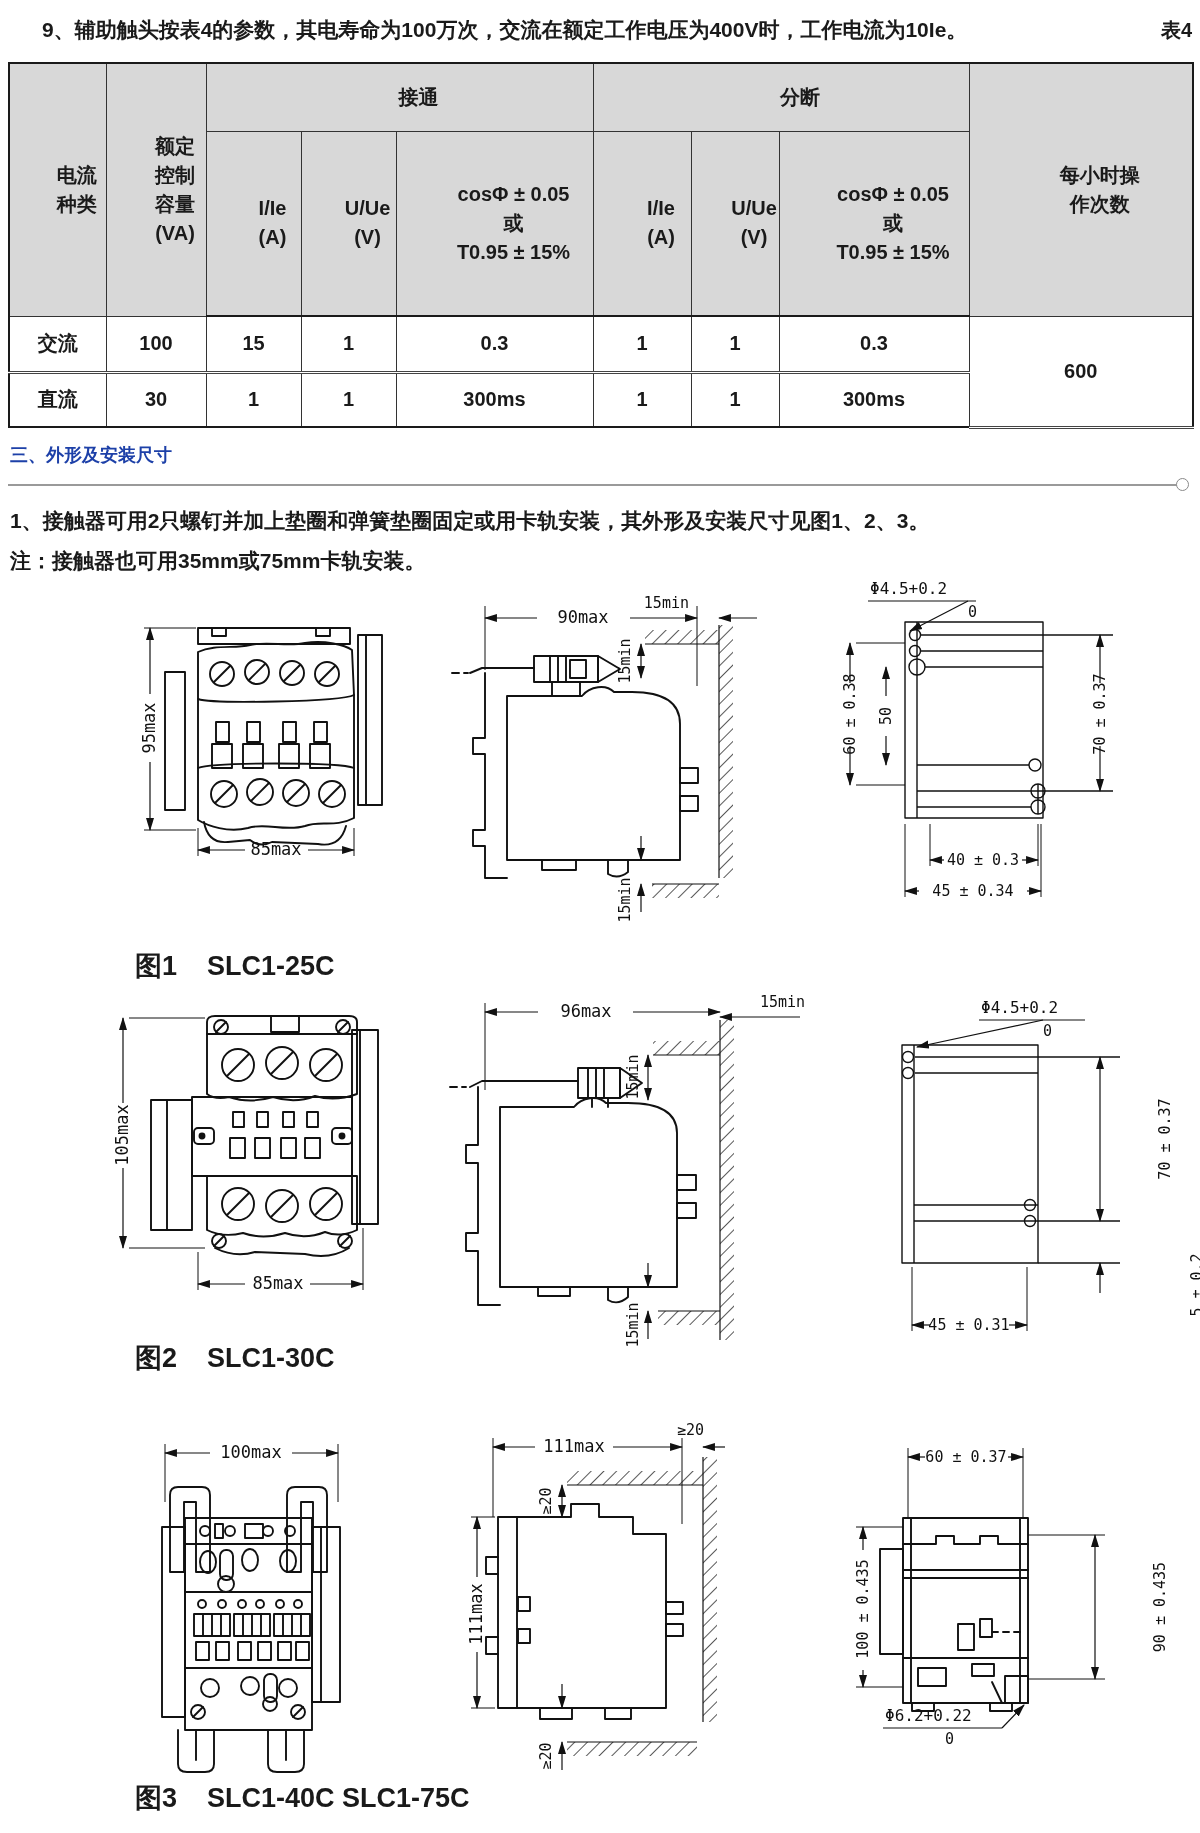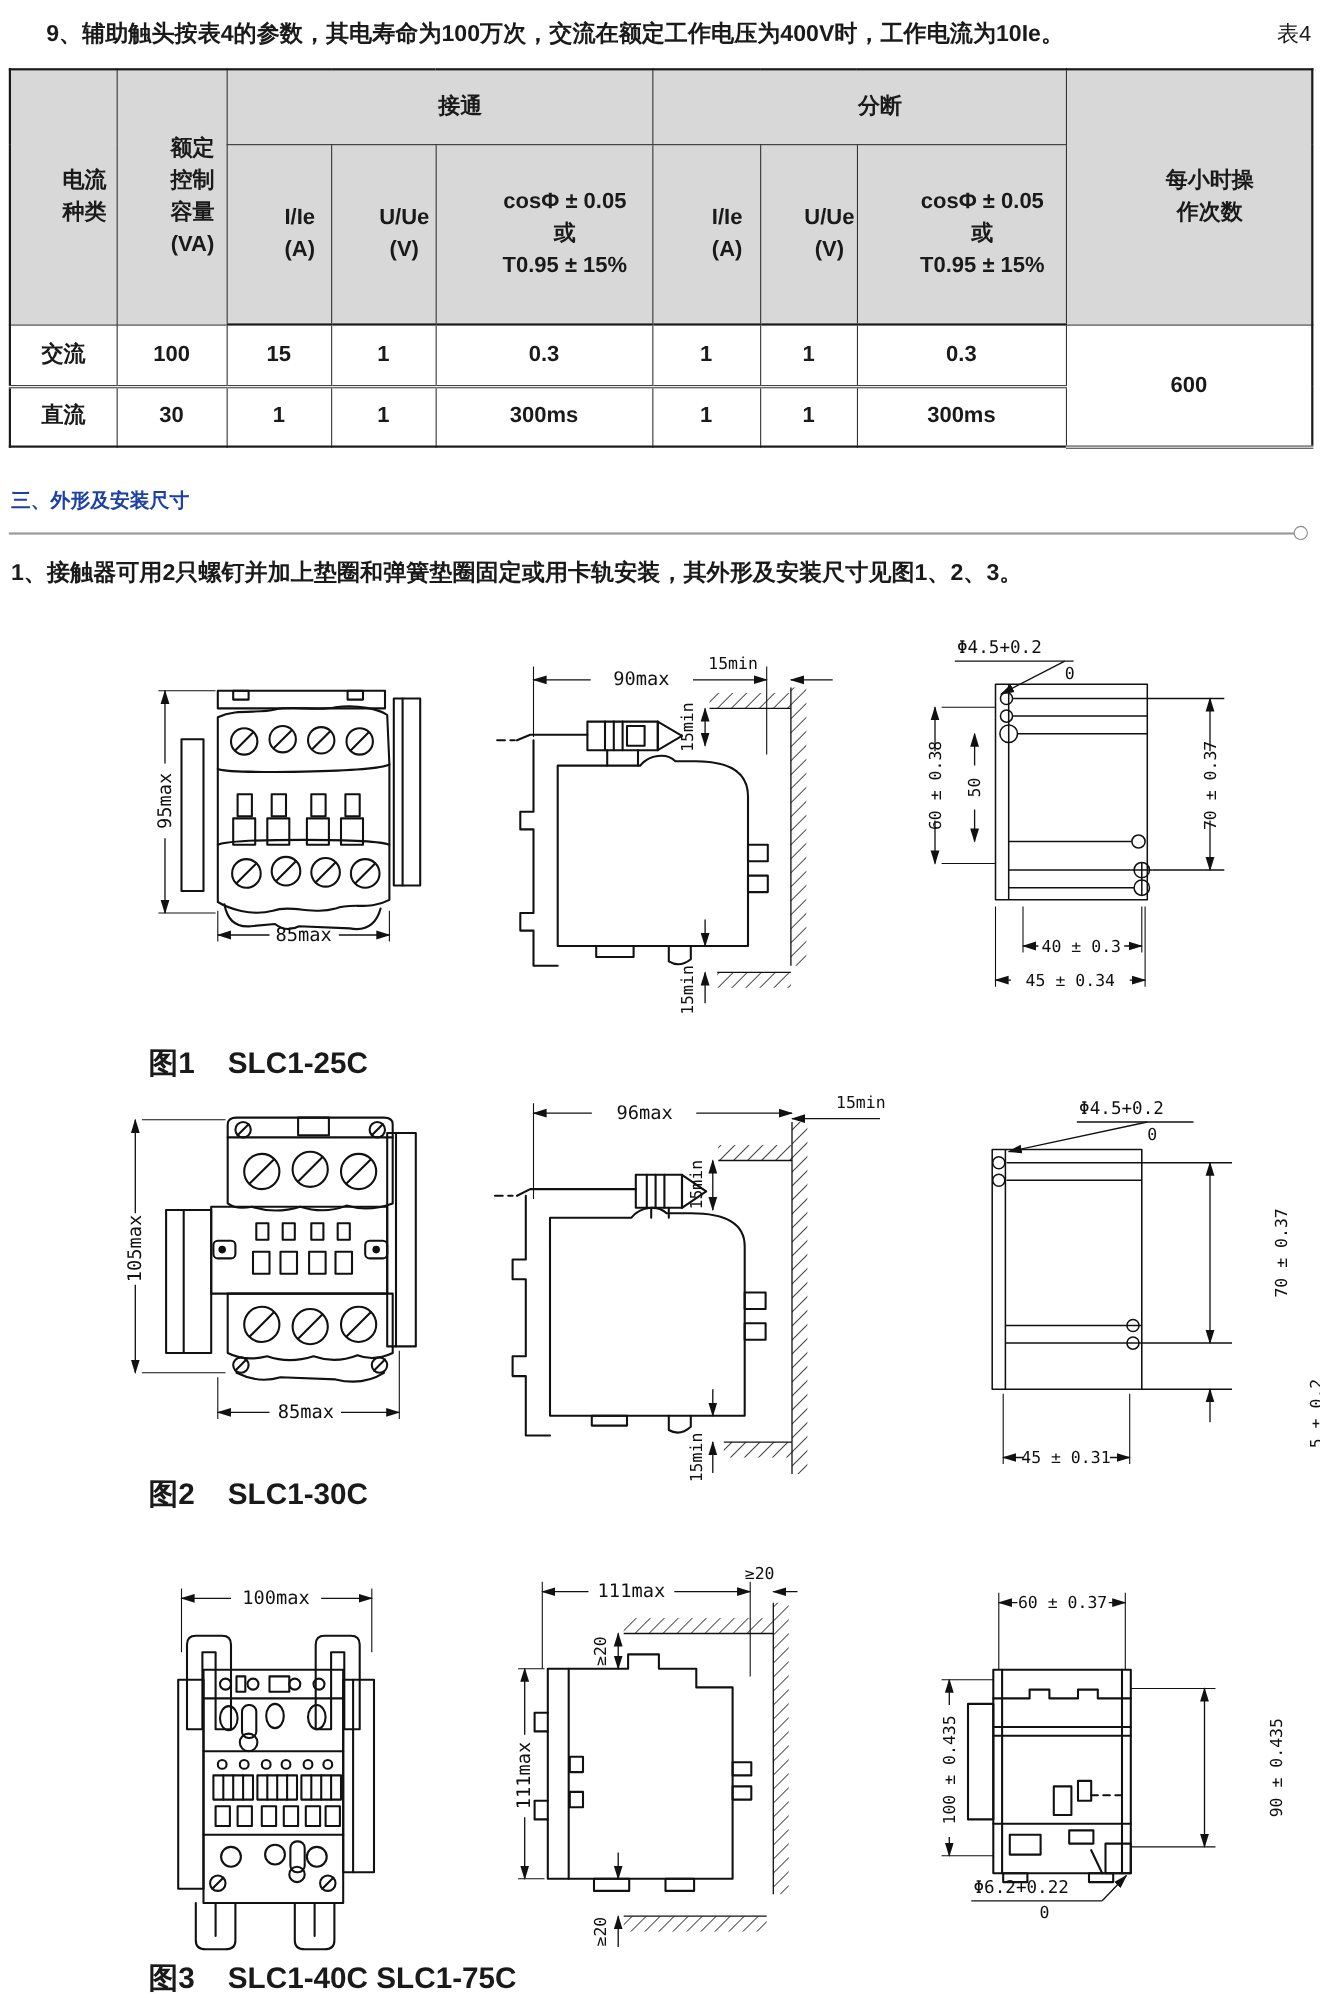--- a/index.html
+++ b/index.html
@@ -2,21 +2,21 @@
 <html><head>
 <meta charset="utf-8">
 <style>
   html,body{margin:0;padding:0;background:#e8e8e8;}
   #page{position:relative;width:1200px;height:1833px;background:#ffffff;
         font-family:"Liberation Sans",sans-serif;color:#1a1a1a;overflow:hidden;}
   .abs{position:absolute;}
   
   #headline{top:16px;left:10px;width:1182px;display:flex;justify-content:space-between;align-items:flex-end;}
   #headline .h-main{font-size:21px;font-weight:700;margin-left:32px;}
-  #headline .h-tag{font-size:20px;font-weight:400;}
+  #headline .h-tag{font-size:20px;font-weight:700;}
   
   table.params{border-collapse:collapse;table-layout:fixed;width:1184px;height:334px;
                border:2.5px solid #1a1a1a;}
   table.params th,table.params td{border:1.6px solid #333;text-align:center;vertical-align:middle;
                padding:0;white-space:pre-line;line-height:1.45;}
   table.params th{background:#d8d8d8;font-size:20px;font-weight:700;padding-left:38px;}
   table.params td{font-size:20px;font-weight:700;background:#fff;}
   tr.hdr2 th{border-bottom:2.5px solid #1a1a1a;}
   tr.row1 td{border-bottom:3px double #444;}
   
@@ -76,21 +76,21 @@
 种类</th>
       <th rowspan="2">额定
 控制
 容量
 (VA)</th>
       <th colspan="3">接通</th>
       <th colspan="3">分断</th>
       <th rowspan="2">每小时操
 作次数</th>
     </tr>
-    <tr class="hdr2" style="height:164px">
+    <tr class="hdr2" style="height:185px">
       <th>I/Ie
 (A)</th>
       <th>U/Ue
 (V)</th>
       <th>cosΦ ± 0.05
 或
 T0.95 ± 15%</th>
       <th>I/Ie
 (A)</th>
       <th>U/Ue
@@ -122,20 +122,21 @@
     </tr>
   </tbody>
     </table>
 
   <div id="sec-title" class="abs">三、外形及安装尺寸</div>
   <div id="sec-rule" class="abs"></div>
   <div id="sec-dot" class="abs"></div>
 
   <div id="notes" class="abs">
     <div>1、接触器可用2只螺钉并加上垫圈和弹簧垫圈固定或用卡轨安装，其外形及安装尺寸见图1、2、3。</div>
+    <div>注：接触器也可用35mm或75mm卡轨安装。</div>
   </div>
 
   <svg class="abs" style="top:622px;left:100px" width="310" height="250" viewBox="0 0 310 250">
     <g>
       <line class="xl" x1="44" y1="6" x2="96" y2="6"></line>
         <line class="xl" x1="44" y1="208" x2="96" y2="208"></line>
       <line class="dm" x1="50" y1="6" x2="50" y2="72" marker-start="url(#ar)"></line>
       <line class="dm" x1="50" y1="140" x2="50" y2="208" marker-end="url(#ar)"></line>
       <text class="dt d17" transform="rotate(-90 50 106)" x="50" y="111" text-anchor="middle">95max</text>
     </g>

